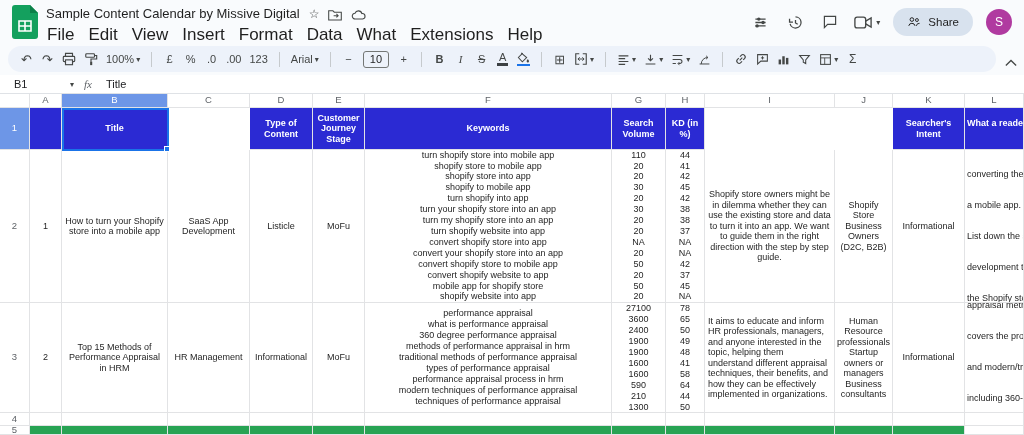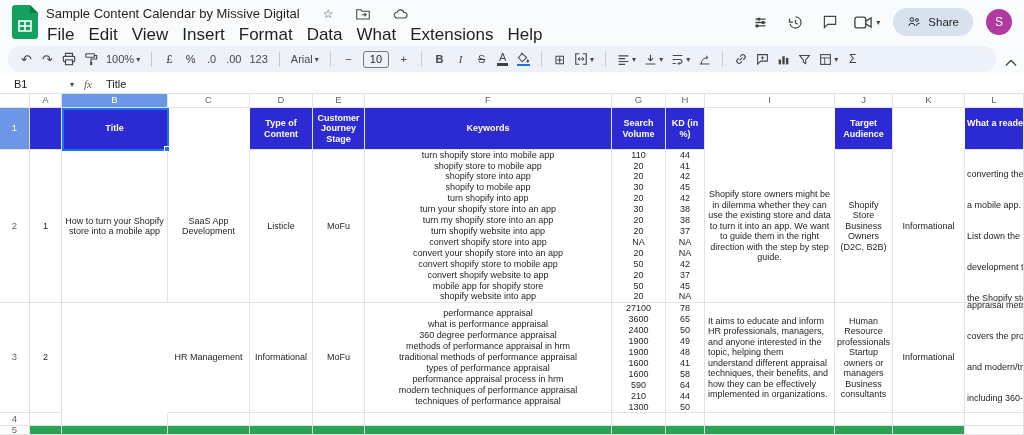--- a/index.html
+++ b/index.html
@@ -3,21 +3,21 @@
 <meta charset="utf-8">
 <style>
   * { box-sizing: border-box; margin: 0; padding: 0; }
   html,body { background:#fff; }
   body { font-family:"Liberation Sans", sans-serif; }
   .stage { position:relative; width:1024px; height:435px; background:#f9fbfd; overflow:hidden; }
 
   
   .topbar { position:absolute; left:0; top:0; width:100%; height:44px; }
   .logo { position:absolute; left:12px; top:5px; }
-  .doc-title-row { position:absolute; left:46px; top:6px; display:flex; align-items:center; gap:23px; }
+  .doc-title-row { position:absolute; left:46px; top:6px; display:flex; align-items:flex-end; gap:9px; }
   .doc-title { font-size:13px; color:#1f1f1f; }
   .title-ic { color:#444746; font-size:12px; display:flex; align-items:center; }
   .menubar { position:absolute; left:40px; top:24px; display:flex; }
   .menu-item { font-size:17px; color:#1f1f1f; padding:1px 7px; border-radius:9px; cursor:default; }
   .top-right { position:absolute; right:12px; top:8px; display:flex; align-items:center; gap:13px; }
   .icon-btn { width:22px; height:22px; display:flex; align-items:center; justify-content:center; }
   .meet-wrap { display:flex; align-items:center; gap:2px; }
   .share-btn { height:28px; border-radius:14px; background:#d8e2ee; display:flex; align-items:center; gap:7px; padding:0 14px; font-size:11.5px; color:#1f1f1f; }
   .avatar { width:26px; height:26px; border-radius:50%; background:#b03aa0; color:#fff; font-size:12px; display:flex; align-items:center; justify-content:center; }
 
@@ -298,21 +298,21 @@
     <div class="c letter" style="grid-area:1/13">L</div>
 
     <div class="c gut selhead" style="grid-area:2/1">1</div>
     <div class="c hdr" style="grid-area:2/2"></div>
     <div class="c hdr" style="grid-area:2/3">Title</div>
     <div class="c hdr pad2" style="grid-area:2/5">Type of Content</div>
     <div class="c hdr pad2" style="grid-area:2/6">Customer Journey Stage</div>
     <div class="c hdr" style="grid-area:2/7">Keywords</div>
     <div class="c hdr pad2" style="grid-area:2/8">Search Volume</div>
     <div class="c hdr pad2" style="grid-area:2/9">KD (in %)</div>
-    <div class="c hdr pad2" style="grid-area:2/11">Target Audience</div>
+    <div class="c hdr pad2" style="grid-area:2/12">Searcher's Intent</div>
     <div class="c hdr lcol" style="grid-area:2/13">
         <div class="kline">What a reade</div>
         <div class="kline">reading</div>
       </div>
 
     <div class="c gut" style="grid-area:3/1">2</div>
     <div class="c" style="grid-area:3/2">1</div>
     <div class="c pad2" style="grid-area:3/3">How to turn your Shopify store into a mobile app</div>
     <div class="c pad2" style="grid-area:3/4">SaaS App Development</div>
     <div class="c pad2" style="grid-area:3/5">Listicle</div>
@@ -375,20 +375,21 @@
         <div class="kline">a mobile app.</div>
         <div class="kline">List down the s</div>
         <div class="kline">development te</div>
         <div class="kline">the Shopify sto</div>
         <div class="kline">app, being an e</div>
         <div class="kline">development co</div>
       </div>
 
     <div class="c gut" style="grid-area:4/1">3</div>
     <div class="c" style="grid-area:4/2">2</div>
+    <div class="c pad2" style="grid-area:4/3">Top 15 Methods of Performance Appraisal in HRM</div>
     <div class="c pad2" style="grid-area:4/4">HR Management</div>
     <div class="c pad2" style="grid-area:4/5">Informational</div>
     <div class="c pad2" style="grid-area:4/6">MoFu</div>
     <div class="c kwcol lines11" style="grid-area:4/7">
         <div class="kline">performance appraisal</div>
         <div class="kline">what is performance appraisal</div>
         <div class="kline">360 degree performance appraisal</div>
         <div class="kline">methods of performance appraisal in hrm</div>
         <div class="kline">traditional methods of performance appraisal</div>
         <div class="kline">types of performance appraisal</div>

